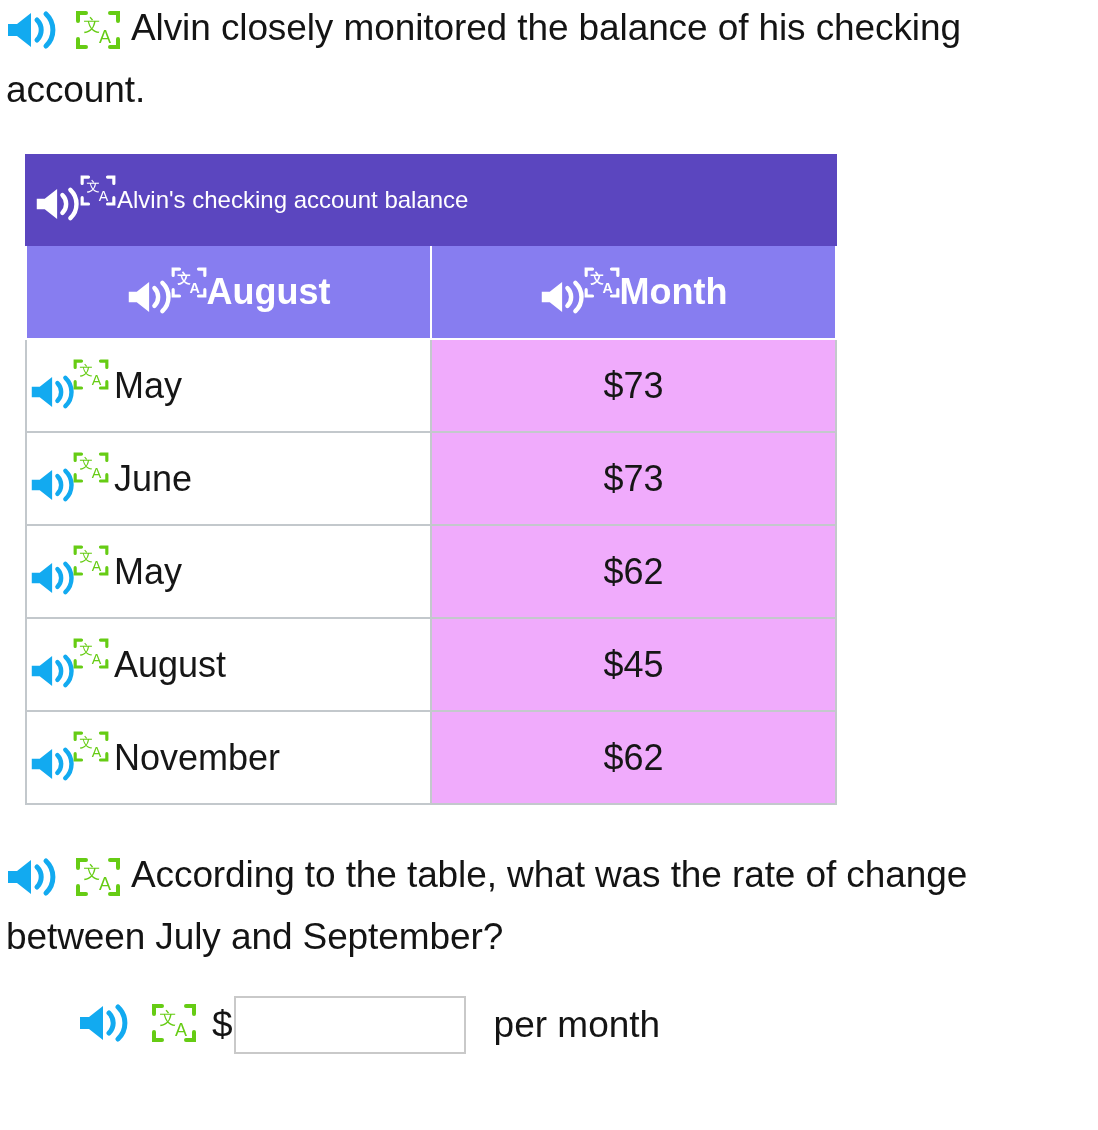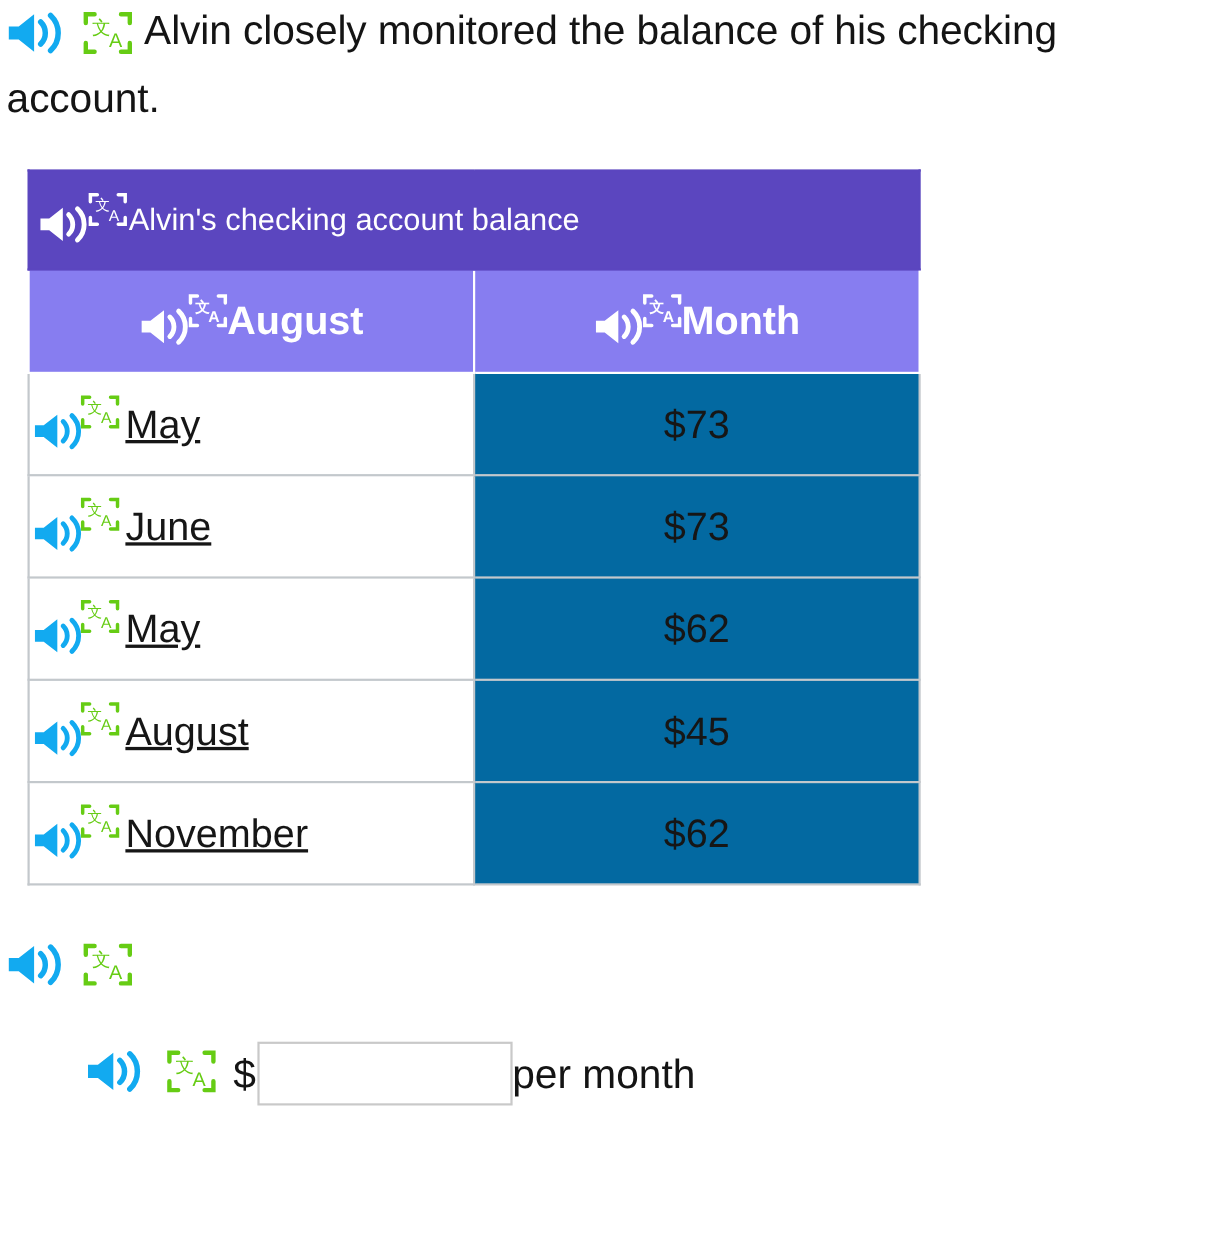--- a/index.html
+++ b/index.html
@@ -88,21 +88,21 @@
   .tbl-title-inner .icon-stack .speaker-icon {
     position: absolute;
     left: 0; top: 14px;
   }
   .tbl-title-inner .icon-stack .translate-icon {
     position: absolute;
     left: 44px; top: 0px;
   }
   .tbl-title-text {
     color: #ffffff;
-    font-size: 28px;
+    font-size: 24px;
     line-height: 1;
     white-space: nowrap;
     padding-left: 6px;
   }
 
   .tbl-col-head {
     background: #877df0;
     height: 92px;
     border-color: #ffffff !important;
     vertical-align: middle;
@@ -159,26 +159,25 @@
   .cell-month-inner .icon-stack .translate-icon {
     position: absolute;
     left: 42px; top: -2px;
   }
   .cell-month-text {
     font-size: 36px;
     color: #161616;
     line-height: 1;
     padding-left: 10px;
     white-space: nowrap;
-    text-decoration: underline;
   }
 
   .cell-amount {
     height: 91px;
-    background: #0369a1;
+    background: #f0abfc;
     text-align: center;
     vertical-align: middle;
     font-size: 36px;
     color: #161616;
     margin-left: 12px;
   }
 
   
   .question {
     margin-top: 46px;
@@ -219,21 +218,21 @@
     outline: none;
     font-family: "Liberation Sans", sans-serif;
     font-size: 33px;
     color: #141414;
     padding: 0 6px;
   }
   .per-month {
     font-size: 37px;
     color: #141414;
     line-height: 1;
-    margin-left: 0;
+    margin-left: 28px;
     white-space: nowrap;
   }
 </style>
 </head>
 <body>
 
 <div class="page">
 
   <div class="prompt">
     <span class="icon-pair">
@@ -511,21 +510,21 @@
           <g stroke="#66cc14" stroke-width="4" fill="none" stroke-linecap="round">
             <path d="M4 14 L4 6 L12 6"></path>
               <path d="M36 6 L44 6 L44 14"></path>
             <path d="M44 32 L44 40 L36 40"></path>
               <path d="M12 40 L4 40 L4 32"></path>
           </g>
           <text x="18" y="24" font-family="'DejaVu Sans', sans-serif" font-size="17" fill="#66cc14" text-anchor="middle">文</text>
           <text x="31" y="36" font-family="'Liberation Sans', sans-serif" font-size="18" fill="#66cc14" text-anchor="middle">A</text>
         </svg>
       </span>
-    </span>
+    </span><span>According to the table, what was the rate of change between July and September?</span>
   </div>
 
   <div class="answer-row">
     <span class="speaker-icon">
       <svg width="52" height="40" viewBox="0 0 52 40" aria-hidden="true">
         <path d="M25 3 L11 14 L2 14 L2 26 L11 26 L25 37 Z" fill="#12aaf0"></path>
         <path d="M31 10 A14 14 0 0 1 31 30" stroke="#12aaf0" stroke-width="5" fill="none" stroke-linecap="round"></path>
         <path d="M40 4 A22 22 0 0 1 40 36" stroke="#12aaf0" stroke-width="5" fill="none" stroke-linecap="round"></path>
       </svg>
     </span>

